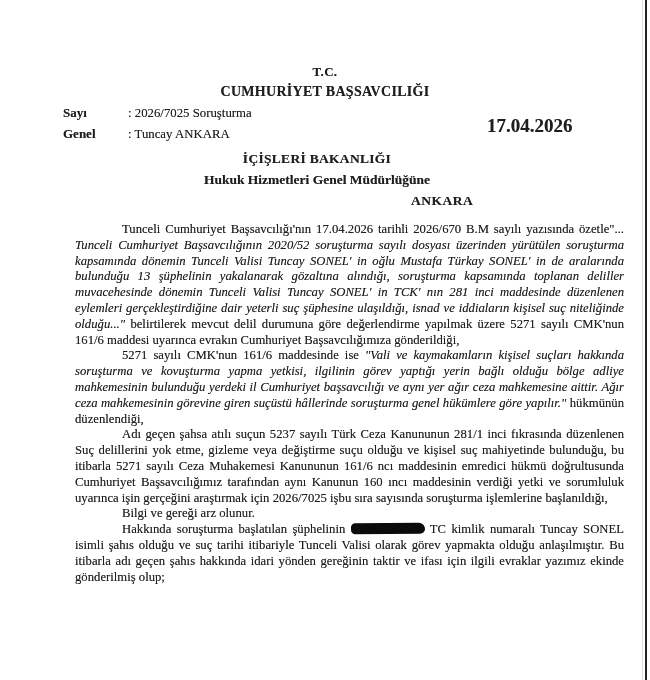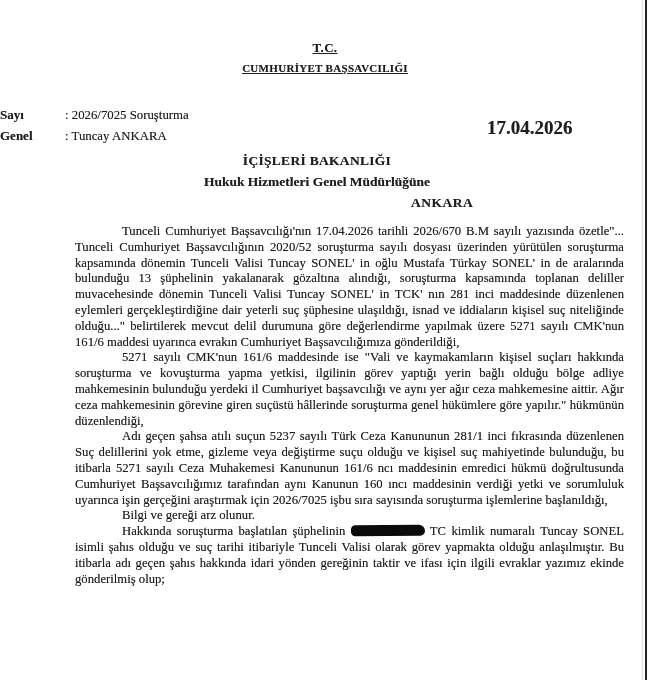--- a/index.html
+++ b/index.html
@@ -13,27 +13,27 @@
     font-family: "Liberation Serif", "DejaVu Serif", serif;
     color: var(--ink, #1e1e1e);
     text-shadow: 0 0 0.5px rgba(40,40,40,0.55);
   }
 
   
   .edge-line       { position: absolute; top: 0; bottom: 0; right: 3px; width: 2px; background: var(--edge, #242424); }
   .edge-line-soft  { position: absolute; top: 0; bottom: 0; right: 7px; width: 1px; background: #c2c2c2; opacity: .55; }
 
   
-  .letterhead { padding-top: 38px; text-align: center; font-weight: 700; text-decoration: underline; }
+  .letterhead { padding-top: 62px; text-align: center; font-weight: 700; }
   .lh1 { font-size: 13px;   line-height: 20px; letter-spacing: .3px; }
   .lh2 { font-size: 13px;   line-height: 20px; letter-spacing: .4px; }
-  .lh3 { font-size: 11px;   line-height: 20px; letter-spacing: .3px; }
+  .lh3 { font-size: 14px;   line-height: 20px; letter-spacing: .3px; }
 
   
-  .meta { position: relative; margin-top: 26px; }
+  .meta { position: relative; padding-left: 63px; }
   .meta-row { line-height: 20px; }
   .meta-label { display: inline-block; width: 65px; font-weight: 700; font-size: 13px; }
   .meta-value { font-size: 12.8px; }
   .doc-date { position: absolute; left: 487px; top: 13px; font-weight: 700; font-size: 19px; }
 
   
   .recipient { margin-top: 4px; font-weight: 700; }
   .rcp1 { font-size: 13.5px; line-height: 21px; text-align: center; transform: translateX(-8px); letter-spacing: .3px; }
   .rcp2 { font-size: 13.5px; line-height: 21px; text-align: center; transform: translateX(-8px); }
   .rcp3 { font-size: 13.5px; line-height: 21px; width: fit-content; margin-left: 411px; letter-spacing: .5px; }
@@ -41,21 +41,21 @@
   
   .body {
     margin: 11px 0 0 75px;
     width: 549px;
     font-size: 12.7px;
     line-height: 15.8px;
     text-align: justify;
   }
   .par { margin: 0; text-indent: 47px; }
   .par.no-justify { text-align: left; }
-  .it { }
+  .it { font-style: italic; }
 
   
   .redaction {
     display: inline-block;
     width: 74px;
     height: 11px;
     background: var(--redaction, #0b0b0b);
     border-radius: 6px 9px 7px 6px;
     transform: translateY(1px) rotate(-0.4deg);
     text-shadow: none;

